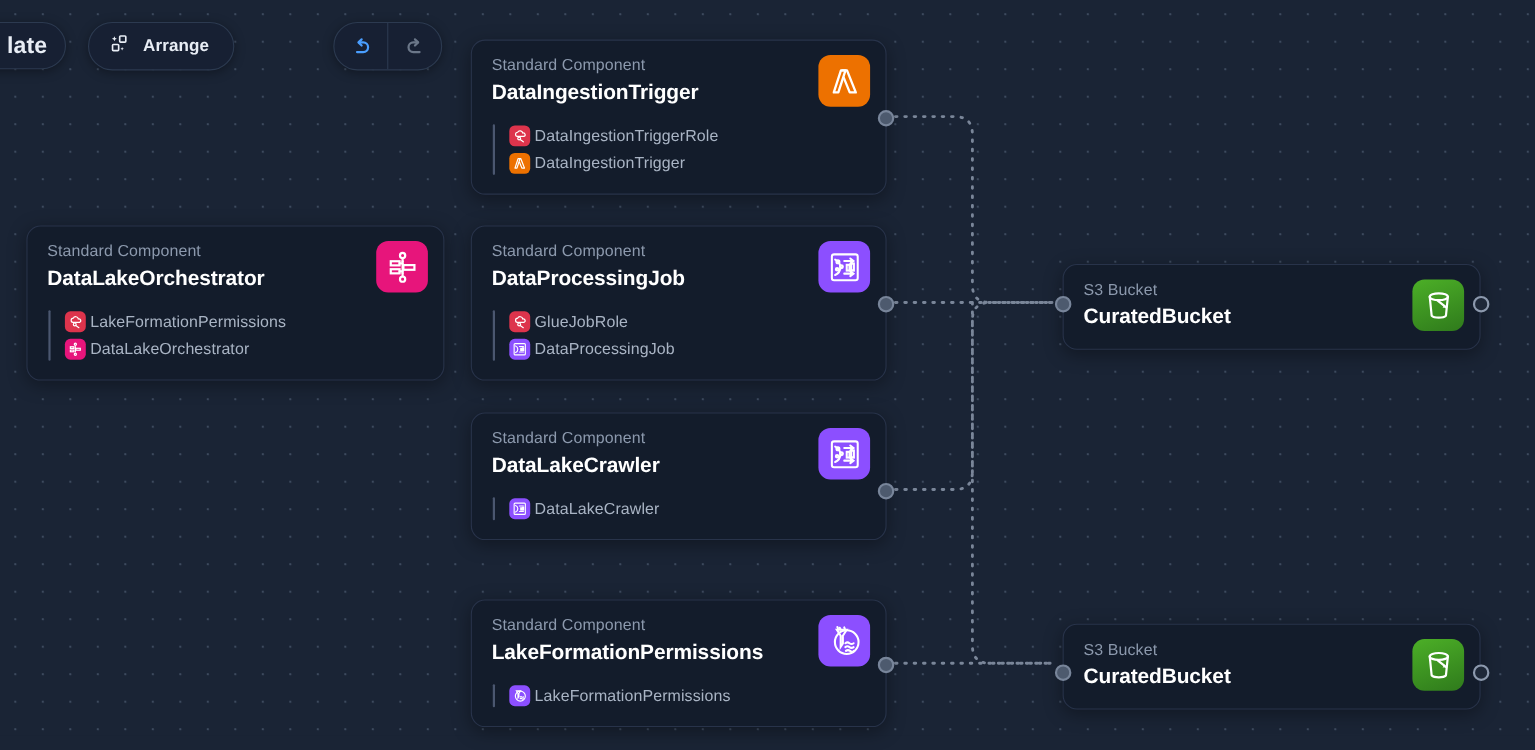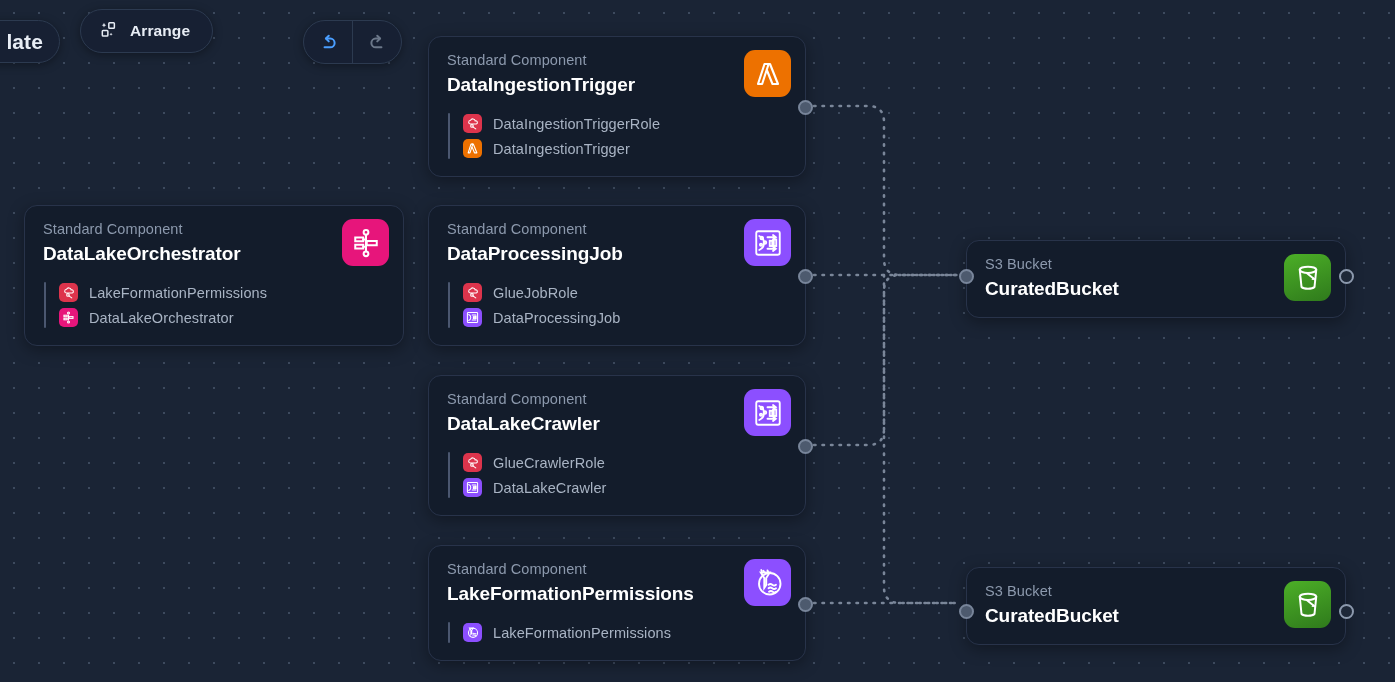--- a/index.html
+++ b/index.html
@@ -68,21 +68,21 @@
     justify-content: flex-end;
   }
   #btn-template .lbl {
     font-size: 21px;
     font-weight: 700;
     color: #e8edf5;
     letter-spacing: .1px;
   }
 
   #btn-arrange {
-    left: 80px; top: 9px;
+    left: 80px; top: 20px;
     height: 44px;
     padding: 0 22px 0 18px;
     gap: 12px;
   }
   #btn-arrange .lbl {
     font-size: 15.5px;
     font-weight: 700;
     color: #e8edf5;
     letter-spacing: .1px;
   }
@@ -155,21 +155,21 @@
     position: absolute;
     left: 19px; top: 2px; bottom: 2px;
     width: 2px;
     background: #4a5costume;
     background: #4b5770;
     border-radius: 1px;
   }
   .res-row {
     display: flex;
     align-items: center;
-    gap: 11px;
+    gap: 4px;
     height: 25px;
     padding-left: 15px;
   }
   .res-ico {
     width: 19px; height: 19px;
     border-radius: 5px;
     flex: 0 0 auto;
     display: flex; align-items: center; justify-content: center;
   }
   .res-ico svg { display: block; }
@@ -363,30 +363,20 @@
           <path d="M5 6.4 C10 8.5 10 15.5 5 17.6"></path>
           <path d="M11.6 7.4h6.6M16 5.6l2.3 1.8-2.3 1.8"></path>
           <path d="M11.6 16.6h6.6M16 14.8l2.3 1.8-2.3 1.8"></path>
           <rect x="13.4" y="10.2" width="2" height="4.2"></rect>
             <rect x="16.6" y="9.2" width="2" height="5.2"></rect>
         </svg>
       </div>
     </div>
     <div class="res-list">
       <div class="res-row">
-        <span class="res-ico" style="background:#dd344c">
-          <svg width="13" height="13" viewBox="0 0 24 24" fill="none" stroke="#fff" stroke-width="2" stroke-linecap="round">
-            <path d="M5 9.5a3.5 3.5 0 013.4-3.5 4.6 4.6 0 018.6 1.3A3 3 0 0119 13H8a3.3 3.3 0 01-3-3.5z"></path>
-            <circle cx="11" cy="16.5" r="2.4"></circle>
-              <path d="M12.7 18.2L18 22"></path>
-          </svg>
-        </span>
-        <span class="res-name">GlueCrawlerRole</span>
-      </div>
-      <div class="res-row">
         <span class="res-ico" style="background:#8c4fff">
           <svg width="13" height="13" viewBox="0 0 24 24" fill="none" stroke="#fff" stroke-width="1.9" stroke-linecap="round">
             <rect x="2.6" y="2.6" width="18.8" height="18.8" rx="1.6"></rect>
             <path d="M5 6.4C10 8.5 10 15.5 5 17.6M11.6 7.4h6.6M11.6 16.6h6.6"></path>
             <rect x="13.6" y="10.4" width="1.8" height="3.8"></rect>
               <rect x="16.8" y="9.6" width="1.8" height="4.6"></rect>
           </svg>
         </span>
         <span class="res-name">DataLakeCrawler</span>
       </div>

